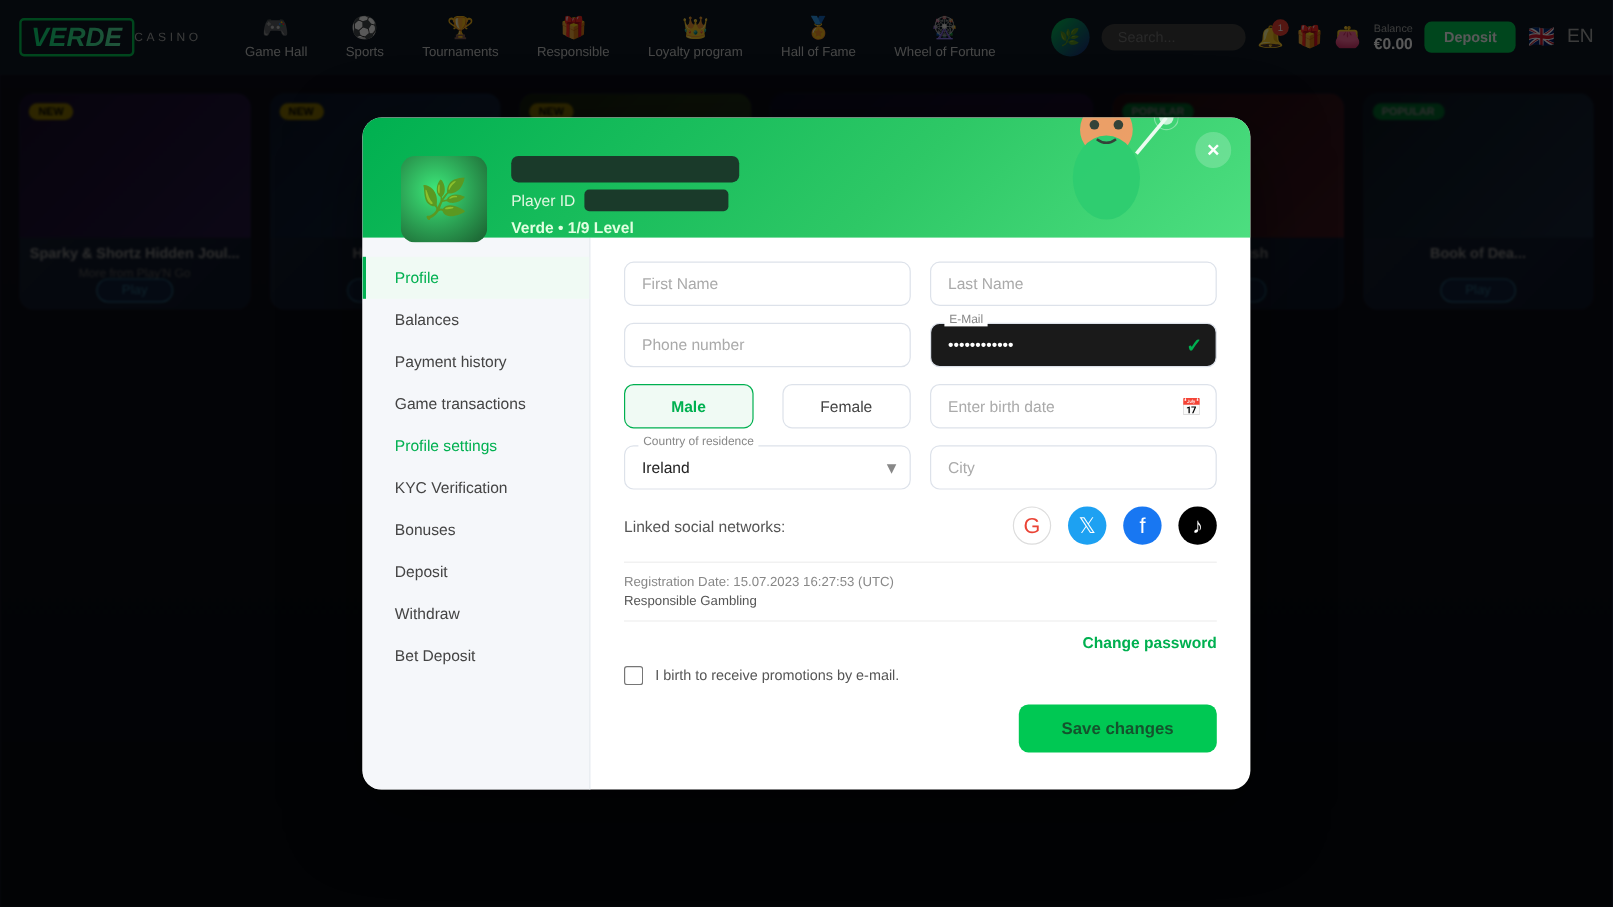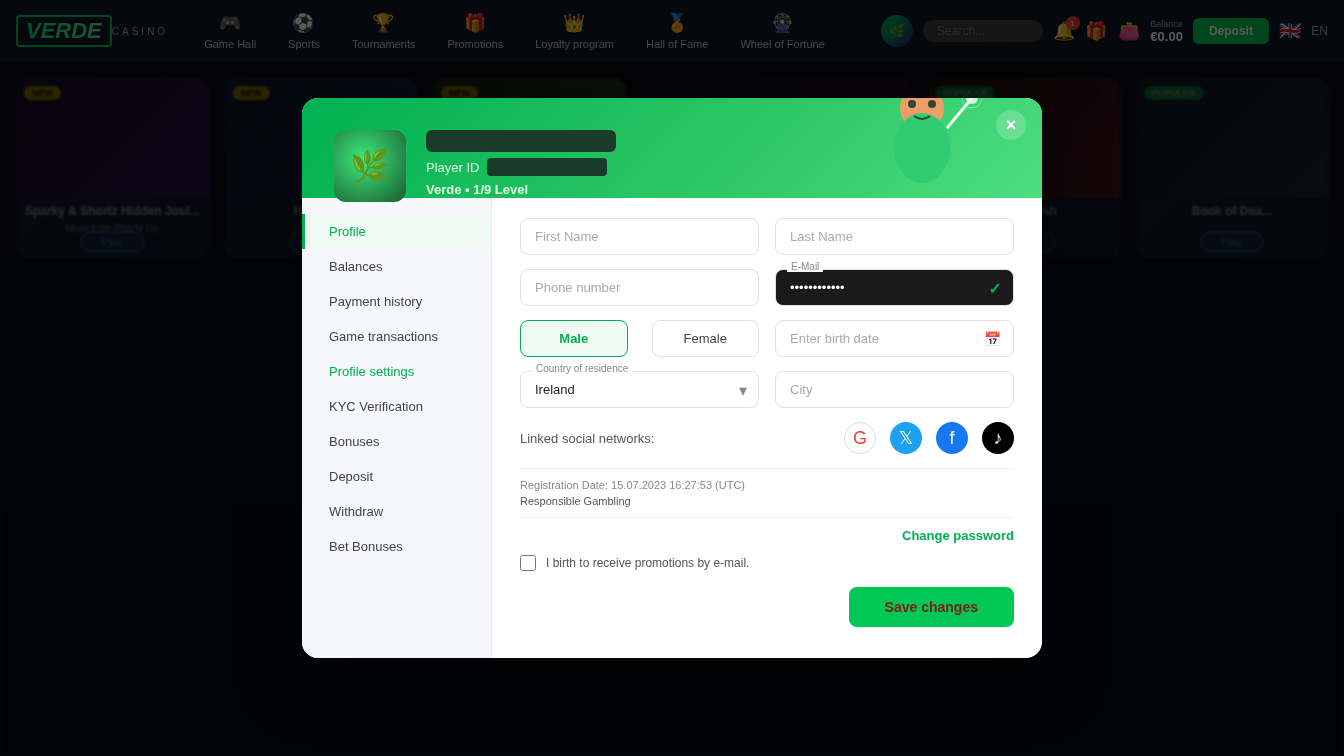--- a/index.html
+++ b/index.html
@@ -63,21 +63,21 @@
       background: #f44336; color: #fff;
       border-radius: 50%; width: 14px; height: 14px;
       font-size: 8px; display: flex; align-items: center; justify-content: center;
     }
     .nav-balance {
       display: flex; flex-direction: column; align-items: flex-end;
     }
     .nav-balance-label { color: #aaa; font-size: 9px; }
     .nav-balance-val { color: #fff; font-size: 13px; font-weight: 700; }
     .nav-flag { font-size: 18px; }
-    .nav-lang { color: #aaa; font-size: 12px; }
+    .nav-lang { color: #aaa; font-size: 16px; }
 
     
     .bg-content {
       position: absolute;
       top: 62px; left: 0; right: 0; bottom: 0;
       background: linear-gradient(180deg, #1a1a2e 0%, #0d1520 100%);
       filter: blur(1px) brightness(0.5);
       z-index: 1;
     }
     .bg-games-row {
@@ -289,21 +289,21 @@
     .promo-row {
       display: flex; align-items: center; gap: 10px;
       margin-bottom: 16px;
     }
     .promo-checkbox {
       width: 16px; height: 16px; cursor: pointer;
     }
     .promo-label { font-size: 12px; color: #555; }
 
     .save-btn {
-      background: #00c853; color: #7f1d1d;
+      background: #00c853; color: #14532d;
       border: none; border-radius: 8px;
       padding: 12px 36px; font-size: 14px; font-weight: 700;
       cursor: pointer; float: right;
     }
 
     .divider { border: none; border-top: 1px solid #eee; margin: 10px 0; }
   </style>
 </head>
 <body>
 
@@ -322,21 +322,21 @@
   <div class="nav-item">
     <span class="nav-icon">⚽</span>
     <span>Sports</span>
   </div>
   <div class="nav-item">
     <span class="nav-icon">🏆</span>
     <span>Tournaments</span>
   </div>
   <div class="nav-item">
     <span class="nav-icon">🎁</span>
-    <span>Promotions</span>
+    <span>Responsible</span>
   </div>
   <div class="nav-item">
     <span class="nav-icon">👑</span>
     <span>Loyalty program</span>
   </div>
   <div class="nav-item">
     <span class="nav-icon">🏅</span>
     <span>Hall of Fame</span>
   </div>
   <div class="nav-item">
@@ -448,21 +448,21 @@
       <div class="modal-sidebar">
         <div class="sidebar-item active">Profile</div>
         <div class="sidebar-item">Balances</div>
         <div class="sidebar-item">Payment history</div>
         <div class="sidebar-item">Game transactions</div>
         <div class="sidebar-item" style="color:#00b050;">Profile settings</div>
         <div class="sidebar-item">KYC Verification</div>
         <div class="sidebar-item">Bonuses</div>
         <div class="sidebar-item">Deposit</div>
         <div class="sidebar-item">Withdraw</div>
-        <div class="sidebar-item">Bet Bonuses</div>
+        <div class="sidebar-item">Bet Deposit</div>
       </div>
 
       <div class="modal-form">
 
         <div class="form-row">
           <div class="form-field">
             <input class="form-input" type="text" placeholder="First Name" style="">
           </div>
           <div class="form-field">
             <input class="form-input" type="text" placeholder="Last Name" style="">

